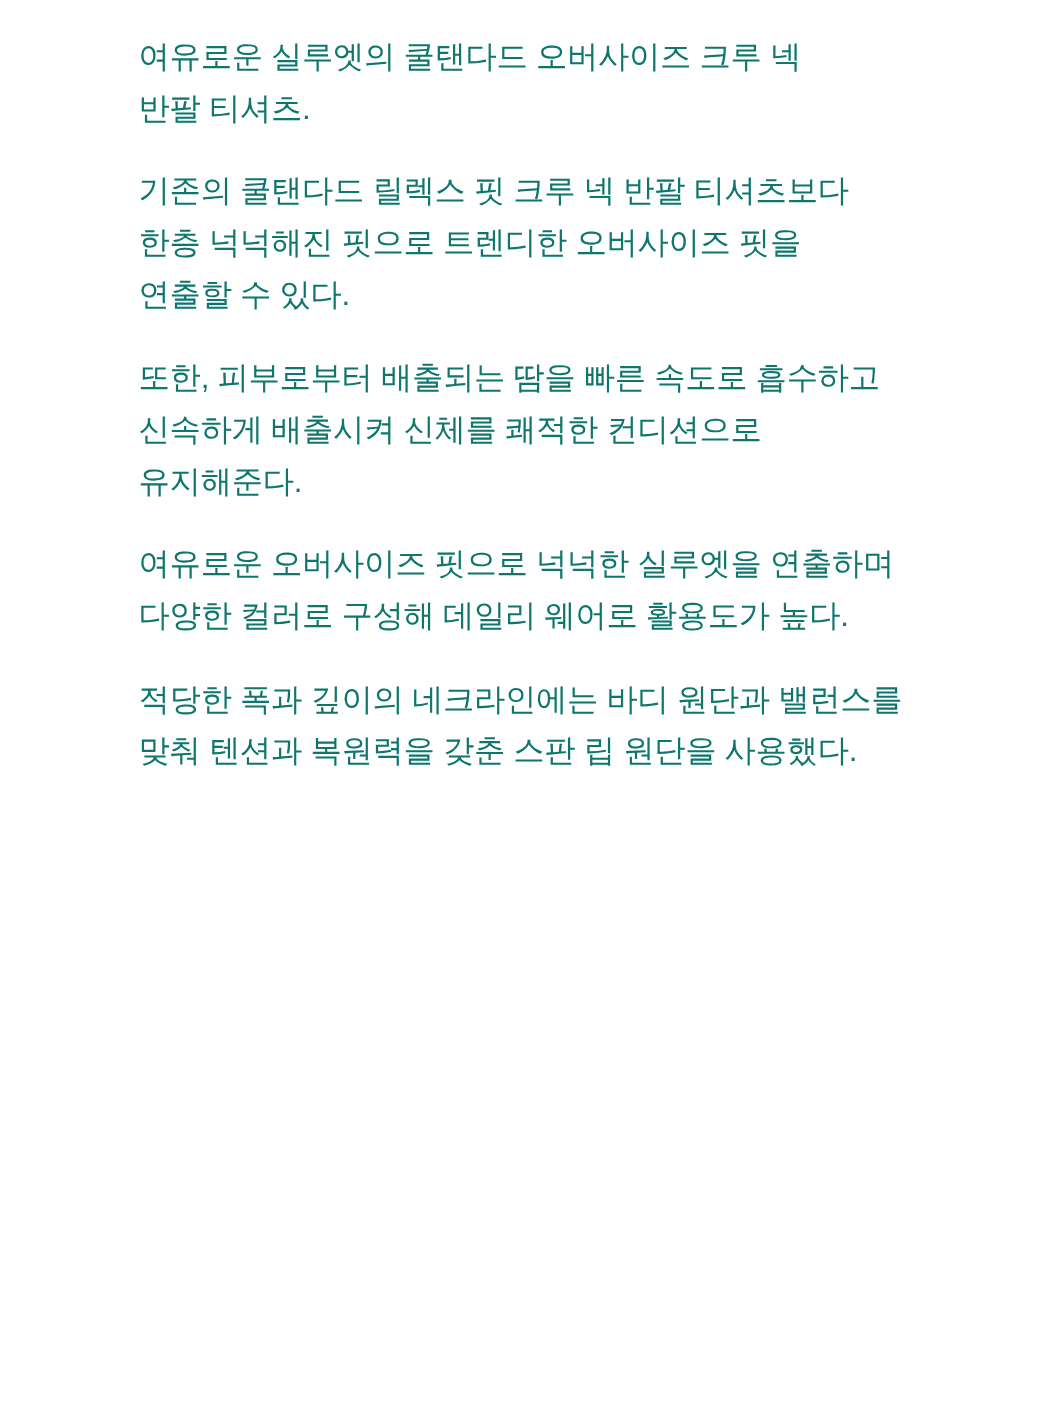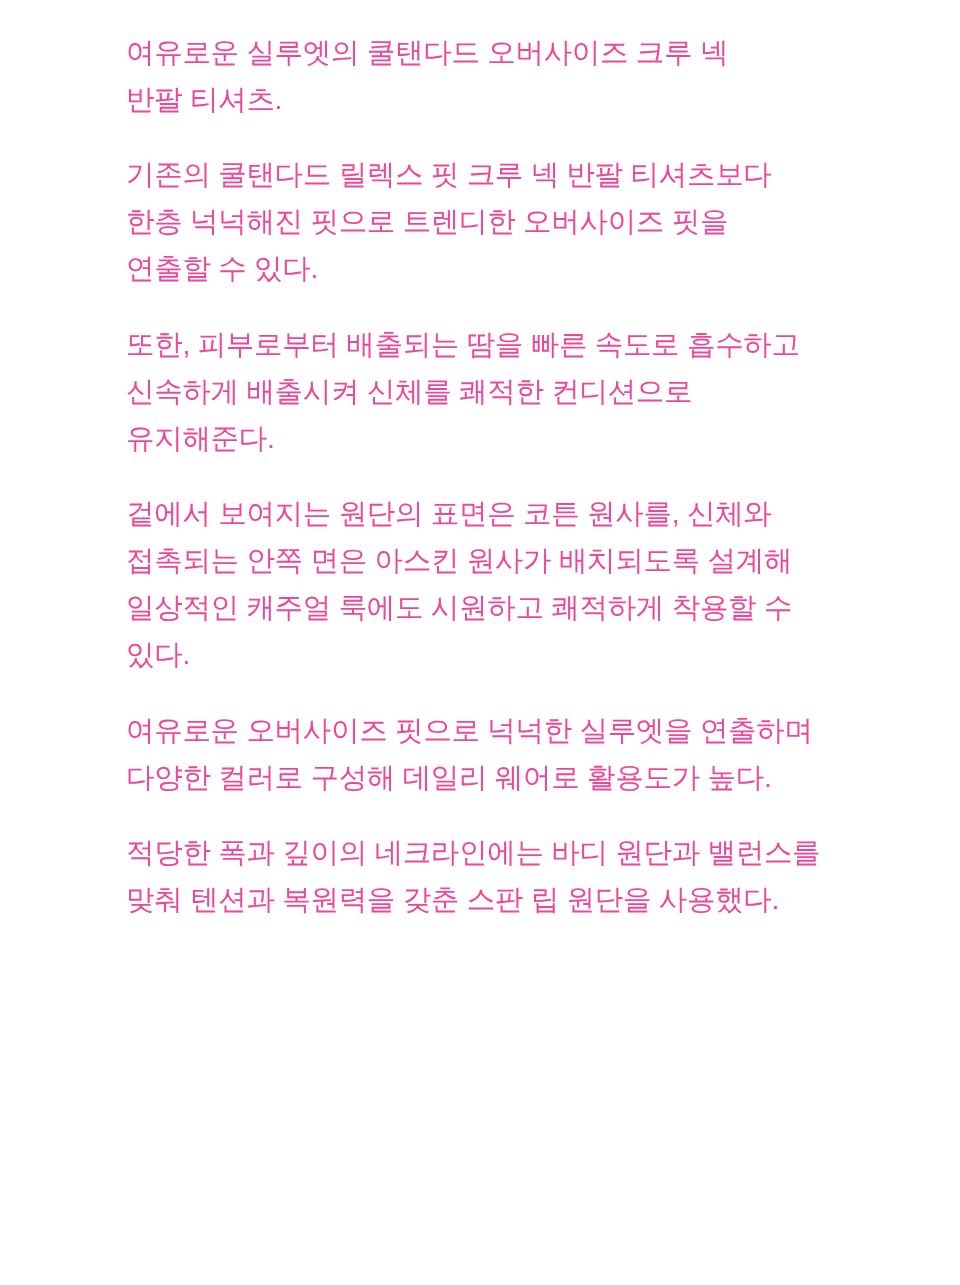--- a/index.html
+++ b/index.html
@@ -21,21 +21,21 @@
     padding: 0 118px 0 126px;
     background: #ffffff;
   }
   .doc {
     padding-top: 0;
   }
   .para {
     font-size: 28.5px;
     line-height: 47px;
     letter-spacing: -0.3px;
-    color: #ec4899;
+    color: #0f766e;
     font-weight: 400;
     white-space: pre-line;
     word-break: keep-all;
   }
   .para + .para {
     margin-top: 14px;
   }
   .para.tight + .para.tight {
     margin-top: 0;
   }
@@ -54,24 +54,20 @@
 
     <p class="para">기존의 쿨탠다드 릴렉스 핏 크루 넥 반팔 티셔츠보다
 한층 넉넉해진 핏으로 트렌디한 오버사이즈 핏을
 연출할 수 있다.</p>
 
 
     <p class="para tight">또한, 피부로부터 배출되는 땀을 빠른 속도로 흡수하고
 신속하게 배출시켜 신체를 쾌적한 컨디션으로
 유지해준다.</p>
 
-    <p class="para">겉에서 보여지는 원단의 표면은 코튼 원사를, 신체와
-접촉되는 안쪽 면은 아스킨 원사가 배치되도록 설계해
-일상적인 캐주얼 룩에도 시원하고 쾌적하게 착용할 수
-있다.</p>
 
     <p class="para">여유로운 오버사이즈 핏으로 넉넉한 실루엣을 연출하며
 다양한 컬러로 구성해 데일리 웨어로 활용도가 높다.</p>
 
     <p class="para">적당한 폭과 깊이의 네크라인에는 바디 원단과 밸런스를
 맞춰 텐션과 복원력을 갖춘 스판 립 원단을 사용했다.</p>
 
     <div class="spacer-bottom"></div>
   </div>
 </div>

